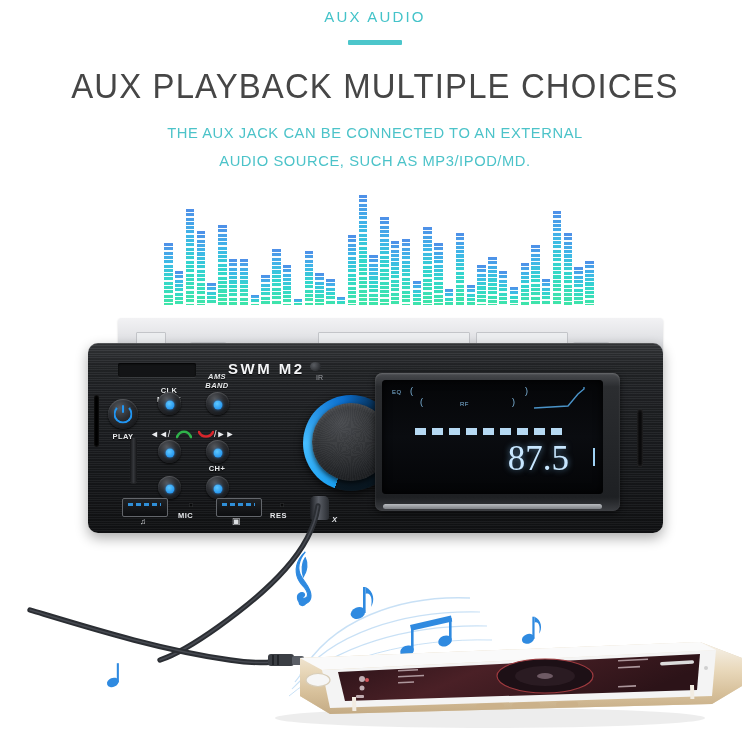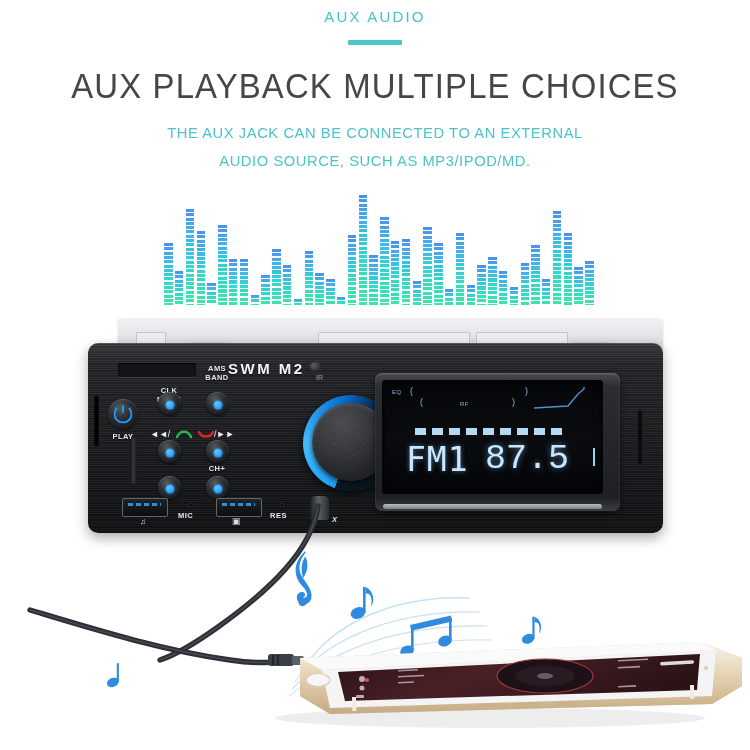--- a/index.html
+++ b/index.html
@@ -232,21 +232,21 @@
     position:absolute;left:24px;top:60px;
     font-size:33px;letter-spacing:1px;
     color:#c8e7ff;
     font-family:"DejaVu Sans Mono","Liberation Mono",monospace;
     text-shadow:0 0 5px rgba(130,200,255,0.55);
   }
   .freqtext{
     position:absolute;right:34px;top:59px;
     font-size:35px;letter-spacing:0px;
     color:#c8e7ff;
-    font-family:Liberation Mono, monospace;
+    font-family:Liberation Serif, serif;
     text-shadow:0 0 6px rgba(130,200,255,0.6);
   }
   .tick{position:absolute;right:8px;top:68px;width:2px;height:18px;background:#9fd2f5;}
 
   
   .artwork{position:absolute;left:0;top:490px;width:750px;height:260px;}
 
   
   .nosel{user-select:none;}
 </style>
@@ -407,21 +407,21 @@
       <div class="slotv"></div>
 
       <div class="btn power" style="left:20px;top:56px;">
         <span class="pwrstem"></span>
       </div>
       <div class="blbl nosel" style="left:12px;top:90px;width:46px;">PLAY</div>
 
       <div class="blbl nosel" style="left:60px;top:44px;width:42px;">CLK<br>MODE</div>
       <div class="btn" style="left:70px;top:49px;"></div>
 
-      <div class="blbl nosel" style="left:108px;top:22px;width:42px;">AMS<br>BAND</div>
+      <div class="blbl nosel" style="left:108px;top:30px;width:42px;font-style:italic;">AMS<br>BAND</div>
       <div class="btn" style="left:118px;top:49px;"></div>
 
       <div class="glyph nosel" style="left:62px;top:86px;">◄◄/</div>
       <svg style="position:absolute;left:88px;top:84px;" width="16" height="12" viewBox="0 0 16 12">
         <path d="M1 10 C4 3, 12 3, 15 10" stroke="#2fb24a" stroke-width="2.6" fill="none" stroke-linecap="round"></path>
       </svg>
       <div class="btn" style="left:70px;top:97px;"></div>
 
       <svg style="position:absolute;left:110px;top:84px;" width="16" height="12" viewBox="0 0 16 12">
         <path d="M1 5 C4 11, 12 11, 15 5" stroke="#d8252b" stroke-width="2.6" fill="none" stroke-linecap="round"></path>
@@ -481,21 +481,20 @@
             <span class="brk nosel" style="left:28px;top:9px;">(</span>
             <span class="rftag nosel" style="left:68px;top:13px;">RF</span>
             <span class="brk nosel" style="left:120px;top:9px;">)</span>
             <svg style="position:absolute;left:142px;top:-2px;" width="58" height="30" viewBox="0 0 58 30">
               <path d="M0 22 L34 20 L44 8 L50 3 L50 1" stroke="#4a93c8" stroke-width="1.4" fill="none"></path>
             </svg>
           </div>
 
           <div class="dashrow"></div>
 
-          <div class="fmtext nosel">FM1</div>
           <div class="freqtext nosel">87.5</div>
           <div class="tick"></div>
 
         </div>
         <div class="lcdfoot"></div>
       </div>
 
     </div>
   </div>
 

